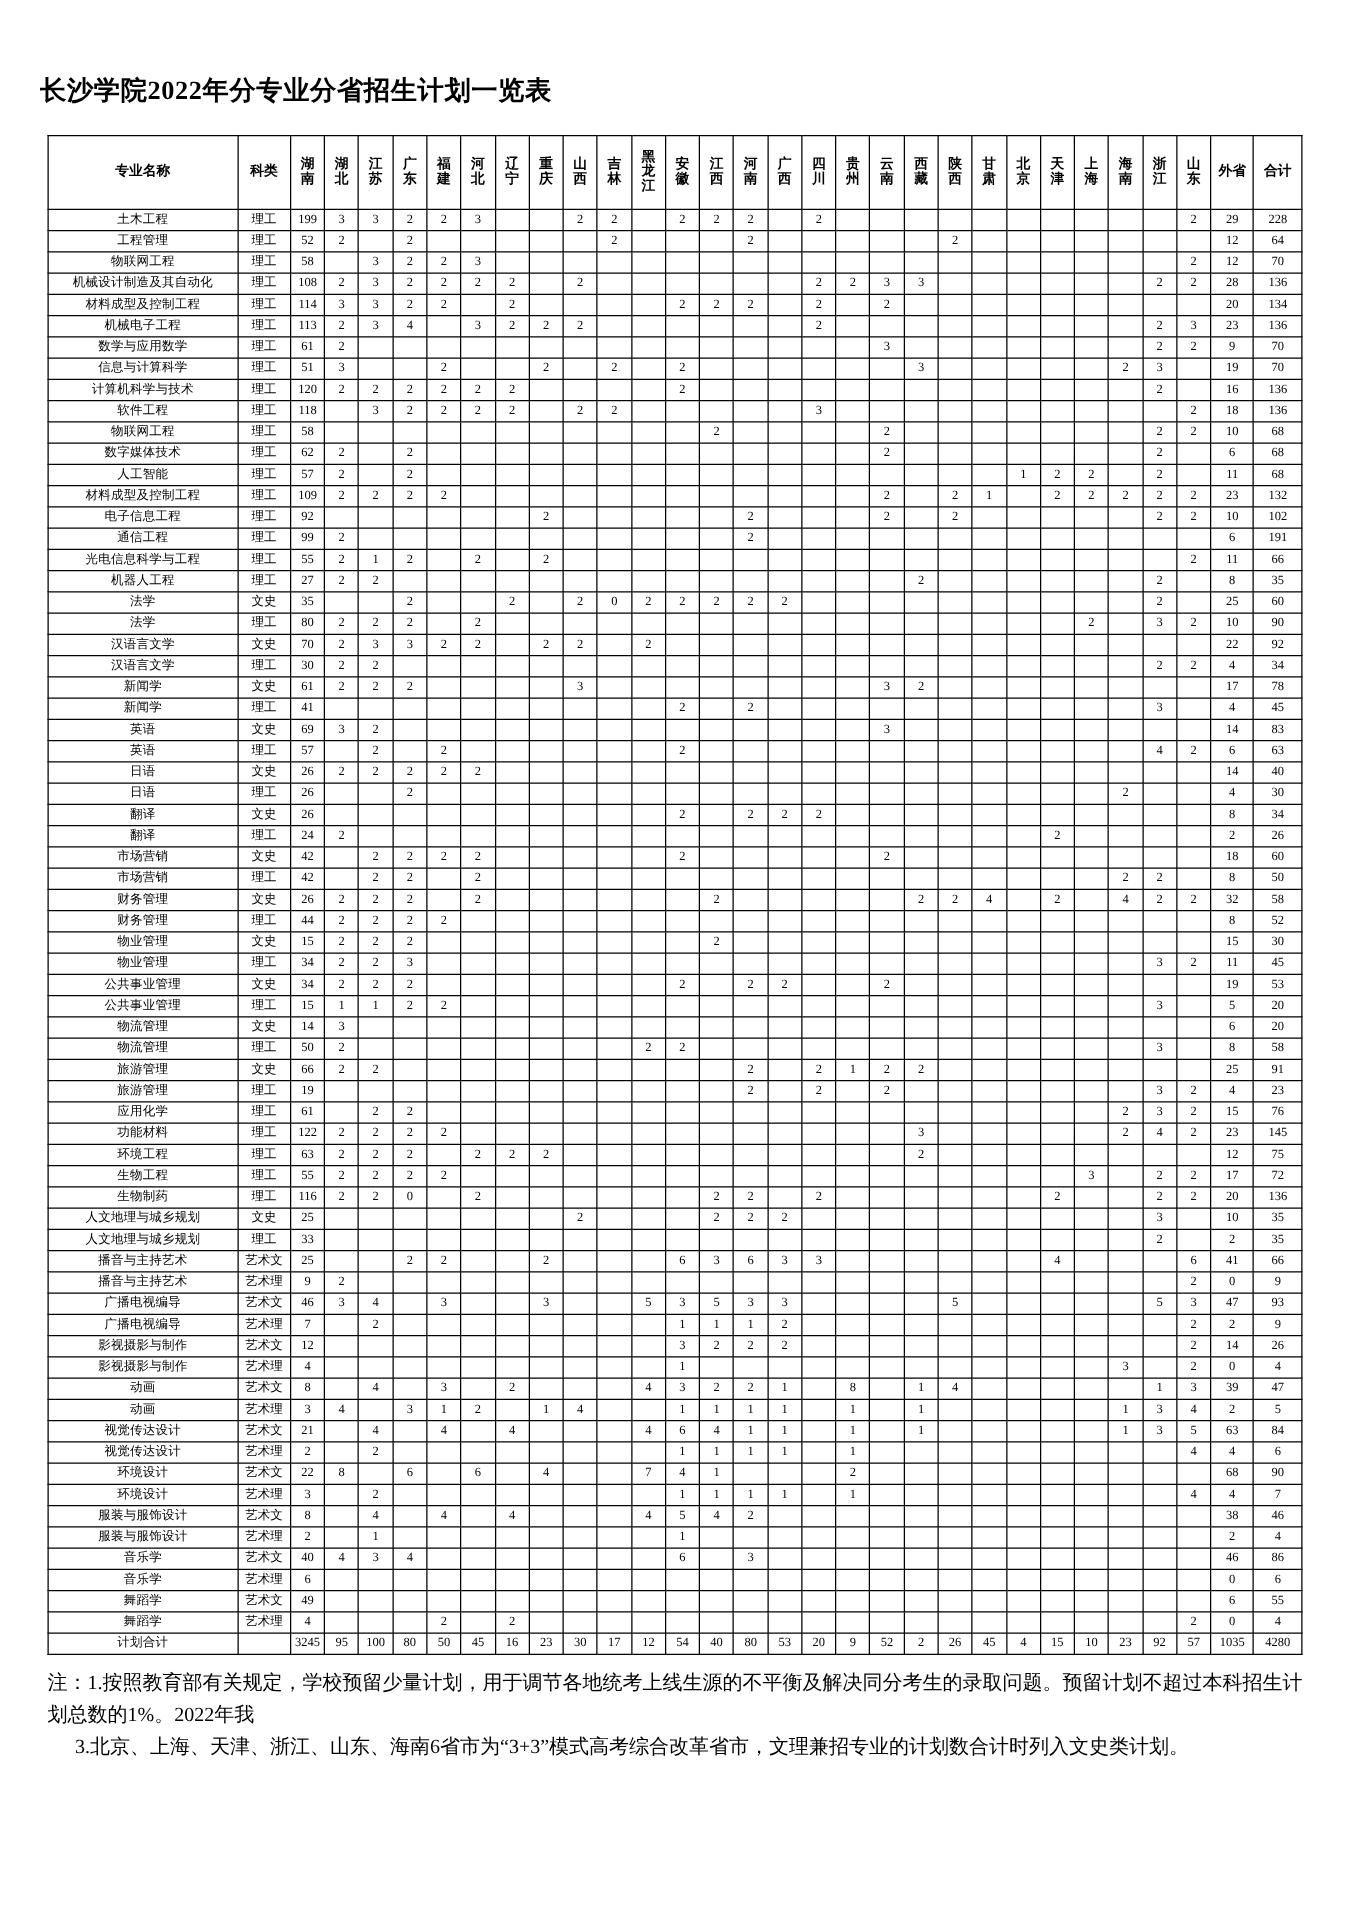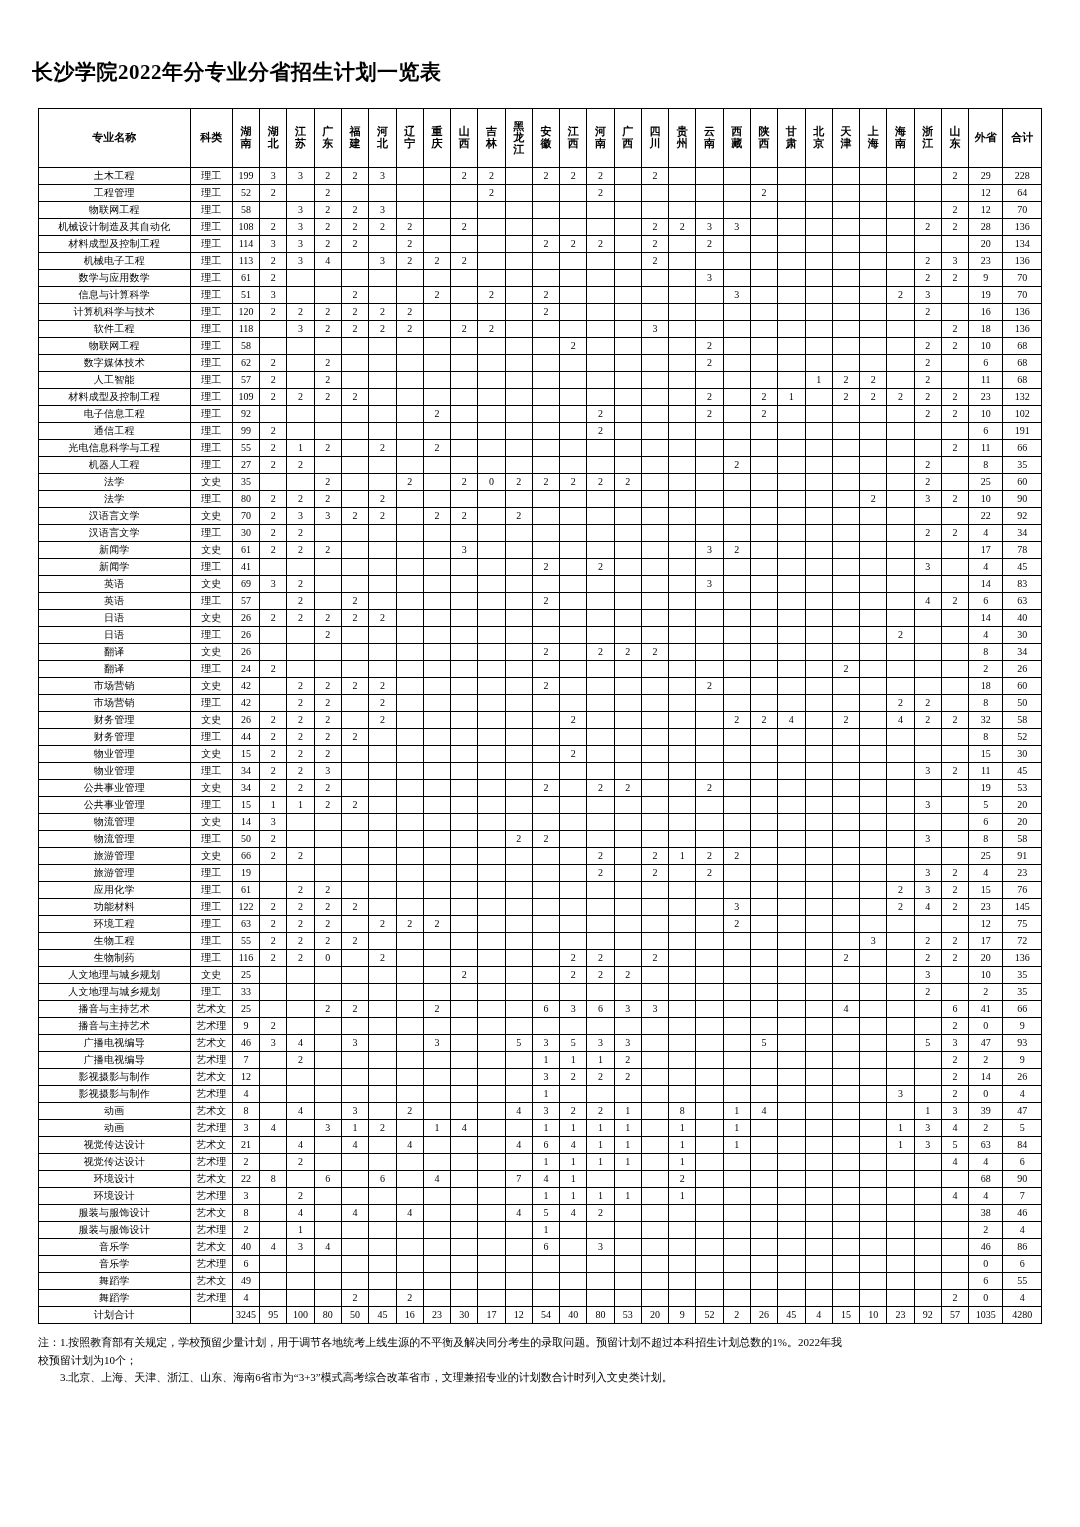--- a/index.html
+++ b/index.html
@@ -72,21 +72,21 @@
   }
   .hdr-major, .hdr-type, .hdr-out, .hdr-total {
     font-size: 12px;
   }
   tr.totals td {
     font-weight: normal;
   }
   .notes {
     width: 1004px;
     margin: 10px auto 0 auto;
-    font-size: 11px;
+    font-size: 16px;
     line-height: 1.6;
     font-family: "Liberation Serif", "DejaVu Serif", serif;
   }
   .notes p {
     margin: 0;
     text-indent: 0;
   }
   .notes .n1 { margin-left: 0; }
   .notes .ind { margin-left: 22px; }
 </style>
@@ -2463,17 +2463,16 @@
           <td>92</td>
           <td>57</td>
           <td>1035</td>
           <td>4280</td>
         </tr>
       </tbody>
   </table>
 
   <div class="notes">
     <p class="n1">注：1.按照教育部有关规定，学校预留少量计划，用于调节各地统考上线生源的不平衡及解决同分考生的录取问题。预留计划不超过本科招生计划总数的1%。2022年我</p>
-    <p class="n1">校预留计划为10个；</p>
     <p class="ind">3.北京、上海、天津、浙江、山东、海南6省市为“3+3”模式高考综合改革省市，文理兼招专业的计划数合计时列入文史类计划。</p>
   </div>
 
 </div>
 
 </body></html>

